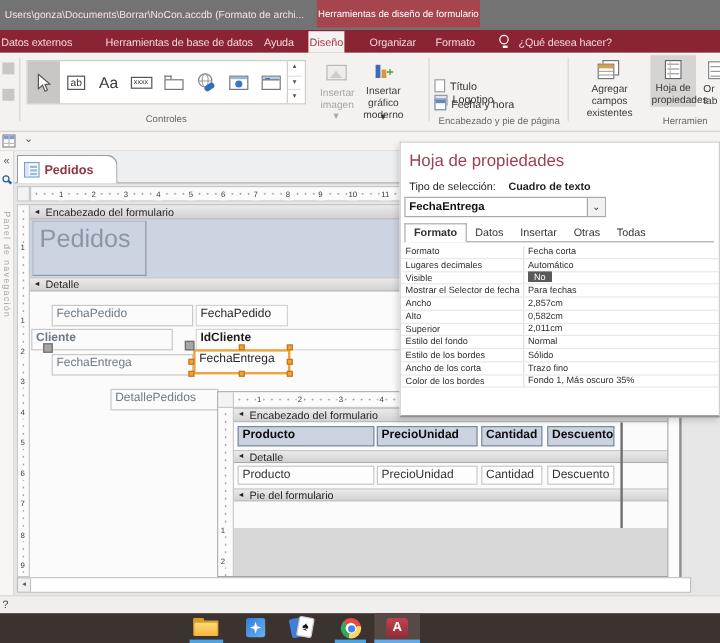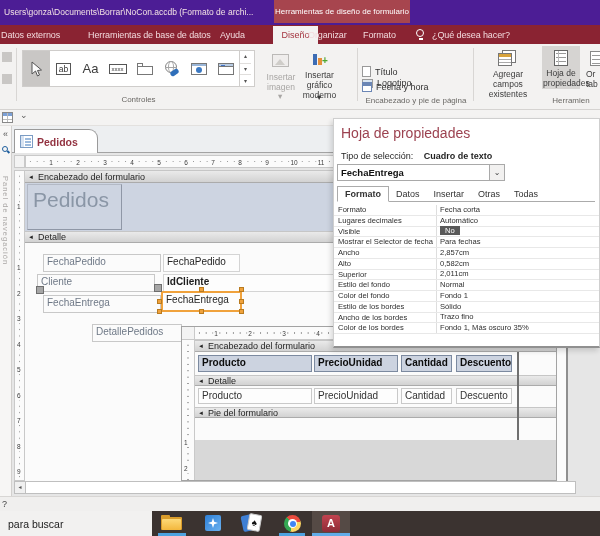--- a/index.html
+++ b/index.html
@@ -1,20 +1,20 @@
 <!DOCTYPE html>
 <html><head>
 <meta charset="utf-8">
 <style>
   *{box-sizing:border-box;margin:0;padding:0;}
   body{font-family:"Liberation Sans",sans-serif;background:#777;}
   .screen{position:relative;width:600px;height:536px;overflow:hidden;background:#e6e6e6;font-family:"Liberation Sans",sans-serif;}
   .abs{position:absolute;}
   
-  .titlebar{left:0;top:0;width:600px;height:25px;background:#4c1d95;}
+  .titlebar{left:0;top:0;width:600px;height:25px;background:#737373;}
   .ctxblock{background:#a7454e;color:#fff;font-size:8px;text-align:center;line-height:23px;white-space:nowrap;overflow:hidden;}
   .titletxt{color:#f4e3e5;font-size:8.5px;white-space:nowrap;}
   .tabrow{left:0;top:25px;width:600px;height:19px;background:#8a2332;}
   .tabtxt{font-size:9px;color:#f2d9dc;white-space:nowrap;letter-spacing:-0.1px;}
   .tab-active{background:#f3f2f1;color:#a4343f;font-size:9px;text-align:center;line-height:18px;}
   
   .ribbon{left:0;top:44px;width:600px;height:66px;background:#f3f2f1;border-bottom:1px solid #d5d3d1;}
   .vdiv{width:1px;background:#d8d6d4;}
   .ctlframe{background:#fff;border:1px solid #cfcdcb;display:flex;}
   .ctlcell{width:27px;height:35px;display:flex;align-items:center;justify-content:center;}
@@ -70,28 +70,28 @@
   .underline{height:3px;background:#4da2e0;position:absolute;top:533px;}
   .icon-border{border:1px solid #777;background:#fff;}
 </style>
 </head>
 <body>
 
 <div class="screen">
 
   <div class="abs titlebar">
     <span class="abs titletxt" style="left:4px;top:7px;">Users\gonza\Documents\Borrar\NoCon.accdb (Formato de archi...</span>
-    <div class="abs ctxblock" style="left:264px;top:0;width:136px;height:23px;margin-left:10px;">Herramientas de diseño de formulario</div>
+    <div class="abs ctxblock" style="left:264px;top:0;width:136px;height:23px;">Herramientas de diseño de formulario</div>
   </div>
 
   <div class="abs tabrow">
     <span class="abs tabtxt" style="left:1px;top:5px;">Datos externos</span>
     <span class="abs tabtxt" style="left:88px;top:5px;">Herramientas de base de datos</span>
     <span class="abs tabtxt" style="left:220px;top:5px;">Ayuda</span>
-    <div class="abs tab-active" style="left:273px;top:1px;width:45px;height:18px;">Diseño</div>
+    <div class="abs tab-active" style="left:257px;top:1px;width:30px;height:18px;">Diseño</div>
     <span class="abs tabtxt" style="left:308px;top:5px;">Organizar</span>
     <span class="abs tabtxt" style="left:363px;top:5px;">Formato</span>
     <div class="abs" style="left:415px;top:3px;width:10px;height:14px;">
       <div class="abs" style="left:1px;top:1px;width:8px;height:8px;border:1px solid #fff;border-radius:50%;"></div>
       <div class="abs" style="left:3.5px;top:10px;width:4px;height:2px;background:#fff;"></div>
     </div>
     <span class="abs tabtxt" style="left:432px;top:5px;">¿Qué desea hacer?</span>
   </div>
 
   <div class="abs ribbon">
@@ -286,21 +286,21 @@
   </div>
   <div class="abs secbar" style="left:25px;top:231px;width:541px;height:12px;">
     <span class="secicon">◄</span>
     <span>Detalle</span>
   </div>
   <div class="abs white" style="left:25px;top:243px;width:541px;height:238px;"></div>
   <div class="abs" style="left:566px;top:155px;width:2px;height:326px;background:#8f8f8f;"></div>
 
   <div class="abs flabel" style="left:43px;top:254px;width:118px;height:18px;">FechaPedido</div>
   <div class="abs ftext" style="left:163px;top:254px;width:77px;height:18px;">FechaPedido</div>
-  <div class="abs flabel" style="left:37px;top:274px;width:118px;height:18px;">Cliente</div>
+  <div class="abs flabel" style="left:26px;top:274px;width:118px;height:18px;font-weight:bold;">Cliente</div>
   <div class="abs ftext" style="left:163px;top:274px;width:175px;height:18px;font-weight:bold;color:#1d1d1d;">IdCliente</div>
   <div class="abs flabel" style="left:43px;top:295px;width:118px;height:18px;">FechaEntrega</div>
   <div class="abs hgray" style="left:36px;top:286px;"></div>
   <div class="abs fsel" style="left:161px;top:291px;width:81px;height:21px;">FechaEntrega</div>
   <div class="abs hgray" style="left:154px;top:284px;"></div>
   <div class="abs horg" style="left:199px;top:287px;"></div>
   <div class="abs horg" style="left:239px;top:287px;"></div>
   <div class="abs horg" style="left:239px;top:299px;"></div>
   <div class="abs horg" style="left:239px;top:309px;"></div>
   <div class="abs horg" style="left:199px;top:309px;"></div>
@@ -395,46 +395,39 @@
         </div>
       <div class="prow">
           <span class="pl">Superior</span>
           <span class="pv">2,011cm</span>
         </div>
       <div class="prow">
           <span class="pl">Estilo del fondo</span>
           <span class="pv">Normal</span>
         </div>
       <div class="prow">
-          <span class="pl">Color del fondo</span>
-          <span class="pv">Fondo 1</span>
-        </div>
-      <div class="prow">
           <span class="pl">Estilo de los bordes</span>
           <span class="pv">Sólido</span>
         </div>
       <div class="prow">
-          <span class="pl">Ancho de los bordes</span>
+          <span class="pl">Ancho de los corta</span>
           <span class="pv">Trazo fino</span>
         </div>
       <div class="prow">
           <span class="pl">Color de los bordes</span>
           <span class="pv">Fondo 1, Más oscuro 35%</span>
         </div>
     </div>
   </div>
 
   <div class="abs statusbar">
     <span class="abs" style="left:2px;top:2px;">?</span>
   </div>
 
   <div class="abs taskbar"></div>
-  <div class="abs searchbox">
-    <span>para buscar</span>
-  </div>
   <div class="abs" style="left:161px;top:515px;width:21px;height:16px;">
     <div class="abs" style="left:0;top:0;width:9px;height:4px;background:#d99c2b;border-radius:1px;"></div>
     <div class="abs" style="left:0;top:2px;width:21px;height:13px;background:#d99c2b;border-radius:1px;"></div>
     <div class="abs" style="left:1px;top:4px;width:19px;height:11px;background:linear-gradient(#fdd978,#f3b73c);border-radius:1px;"></div>
   </div>
   <div class="abs" style="left:205px;top:515px;width:16px;height:16px;background:linear-gradient(135deg,#2e7fd6,#6ab1f0);border-radius:2px;">
     <div class="abs" style="left:3px;top:3px;width:10px;height:10px;background:#fff;clip-path:polygon(50% 0,62% 38%,100% 50%,62% 62%,50% 100%,38% 62%,0 50%,38% 38%);"></div>
   </div>
   <div class="abs" style="left:242px;top:514px;width:20px;height:18px;">
     <div class="abs" style="left:0;top:1px;width:12px;height:16px;background:#3f7fd4;border-radius:2px;transform:rotate(-12deg);"></div>

